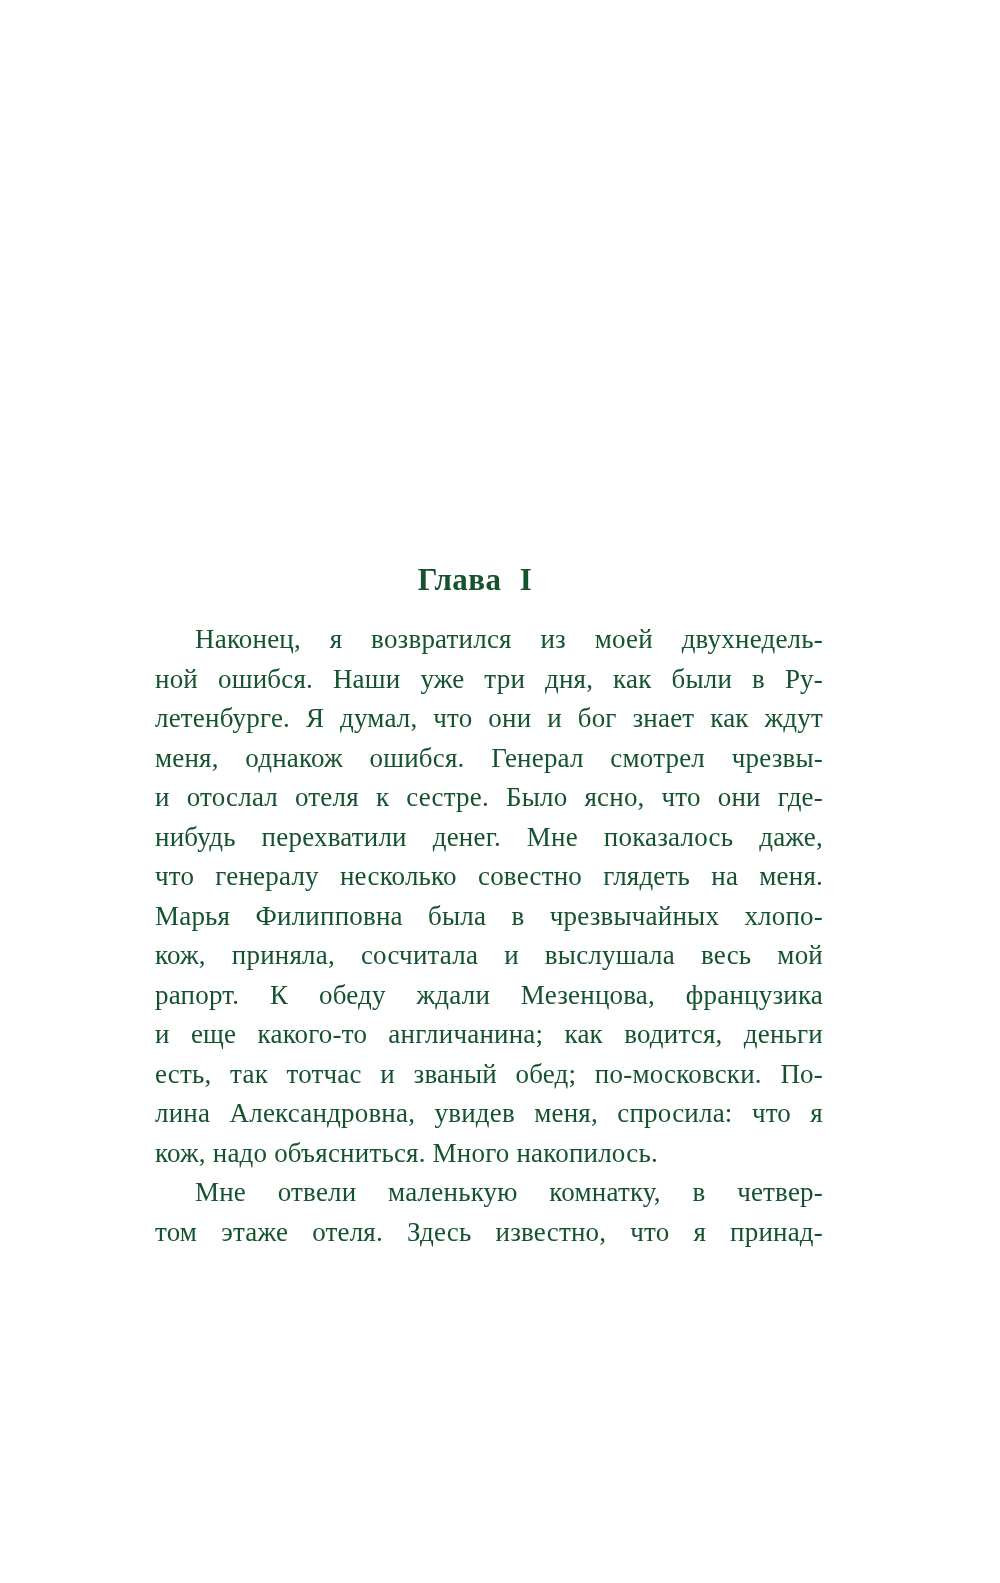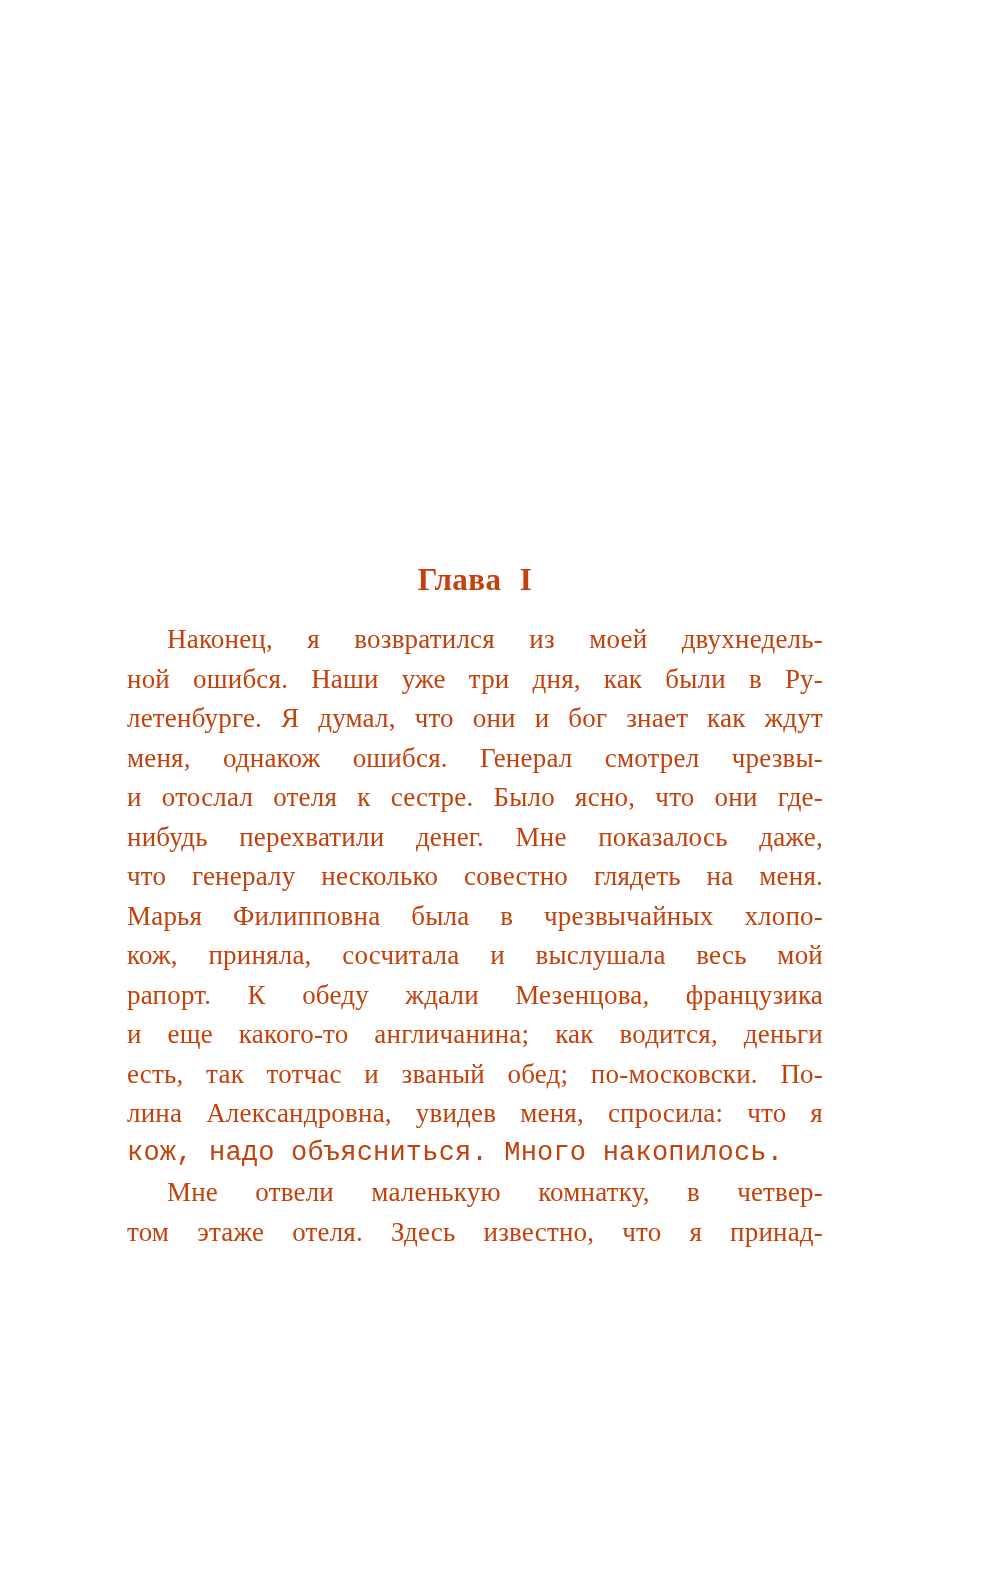--- a/index.html
+++ b/index.html
@@ -6,21 +6,21 @@
     margin: 0;
     padding: 0;
     background: #ffffff;
   }
   .page {
     position: relative;
     width: 1000px;
     height: 1583px;
     background: #ffffff;
     font-family: "Liberation Serif", "DejaVu Serif", serif;
-    color: #c2410c;
+    color: #14532d;
     overflow: hidden;
   }
   .chapter-heading {
     position: absolute;
     top: 560px;
     left: 127px;
     width: 696px;
     margin: 0;
     font-size: 31px;
     line-height: 40px;
@@ -36,28 +36,28 @@
     width: 696px;
   }
   .line {
     font-size: 27px;
     line-height: 39.5px;
     height: 39.5px;
     overflow: hidden;
     text-align: justify;
     text-align-last: justify;
     letter-spacing: 0.2px;
+    margin-left: 28px;
   }
   .line.indent {
     padding-left: 40px;
   }
   .line.flush-left {
     text-align: left;
     text-align-last: left;
-    font-family: Liberation Mono, monospace;
   }
 </style>
 </head>
 <body>
 
 <div class="page">
   <h1 class="chapter-heading">Глава I</h1>
   <div class="text-block">
       <div class="line indent">Наконец, я возвратился из моей двухнедель-</div>
       <div class="line">ной ошибся. Наши уже три дня, как были в Ру-</div>

